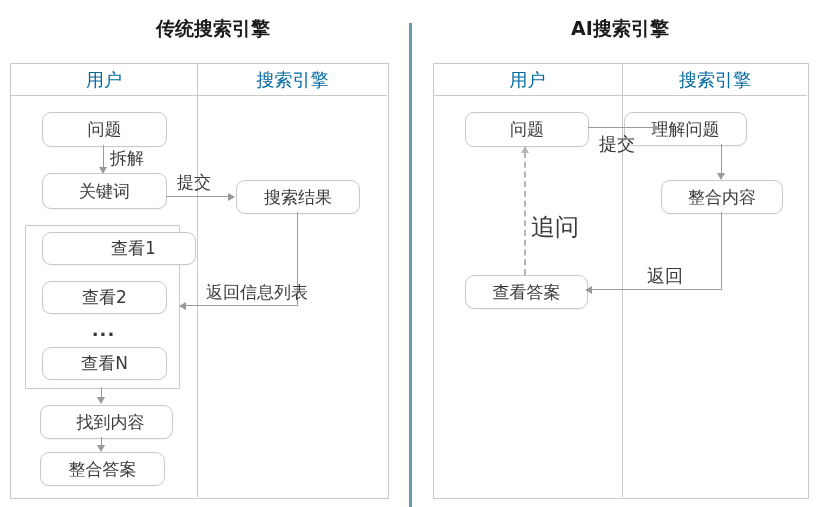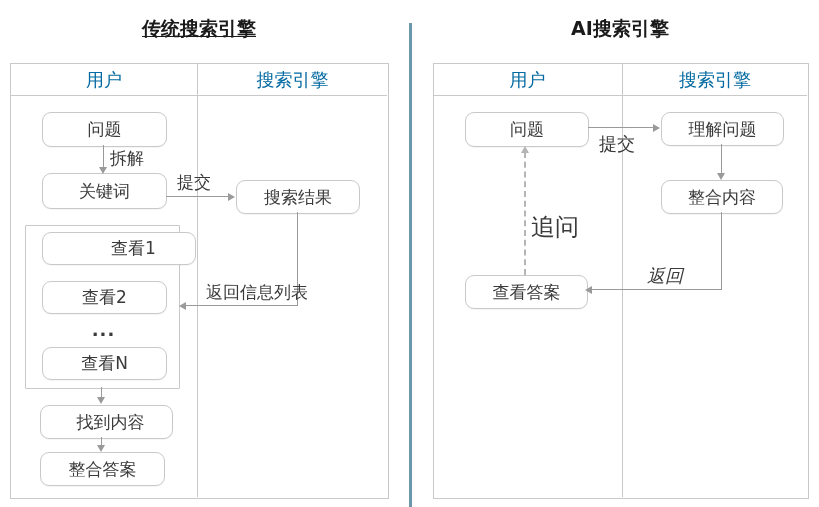--- a/index.html
+++ b/index.html
@@ -32,21 +32,21 @@
   .arr{width:0;height:0;}
   .arr-down{border-left:4px solid transparent;border-right:4px solid transparent;border-top:7px solid var(--arrow,#9a9a9a);}
   .arr-up{border-left:4px solid transparent;border-right:4px solid transparent;border-bottom:7px solid #b5b5b5;}
   .arr-right{border-top:4px solid transparent;border-bottom:4px solid transparent;border-left:7px solid var(--arrow,#9a9a9a);}
   .arr-left{border-top:4px solid transparent;border-bottom:4px solid transparent;border-right:7px solid var(--arrow,#9a9a9a);}
   .divider{background:var(--divider,#6c96a9);}
 </style>
 </head>
 <body style="--divider: #6c96a9; --border: #c9c9c9; --arrow: #9a9a9a; --text: #333333; --title: #1a1a1a;">
 
-<div class="abs title" style="left:10px;top:16px;width:378px;text-decoration:underline;">传统搜索引擎</div>
+<div class="abs title" style="left:24px;top:16px;width:378px;">传统搜索引擎</div>
 
 <div class="abs table" style="left:10px;top:63px;width:377px;height:434px;"></div>
 <div class="abs line" style="left:197px;top:63px;width:1px;height:434px;"></div>
 <div class="abs line" style="left:10px;top:95px;width:377px;height:1px;"></div>
 <div class="abs hdr" style="left:10px;top:65px;width:188px;">用户</div>
 <div class="abs hdr" style="left:198px;top:65px;width:189px;">搜索引擎</div>
 
 <div class="abs node" style="left:42px;top:112px;width:123px;height:33px;">问题</div>
 <div class="abs node" style="left:42px;top:173px;width:123px;height:34px;">关键词</div>
 <div class="abs node" style="left:236px;top:180px;width:122px;height:32px;">搜索结果</div>
@@ -83,31 +83,31 @@
 
 <div class="abs title" style="left:433px;top:16px;width:374px;">AI搜索引擎</div>
 
 <div class="abs table" style="left:433px;top:63px;width:374px;height:434px;"></div>
 <div class="abs line" style="left:622px;top:63px;width:1px;height:434px;"></div>
 <div class="abs line" style="left:433px;top:95px;width:374px;height:1px;"></div>
 <div class="abs hdr" style="left:433px;top:65px;width:189px;">用户</div>
 <div class="abs hdr" style="left:623px;top:65px;width:184px;">搜索引擎</div>
 
 <div class="abs node" style="left:465px;top:112px;width:122px;height:33px;">问题</div>
-<div class="abs node" style="left:661px;top:112px;width:121px;height:32px;border-radius:9px;">理解问题</div>
+<div class="abs node" style="left:624px;top:112px;width:121px;height:32px;border-radius:9px;">理解问题</div>
 <div class="abs node" style="left:661px;top:180px;width:120px;height:32px;text-align:center;">整合内容</div>
 <div class="abs node" style="left:465px;top:275px;width:121px;height:32px;">查看答案</div>
 
 <div class="abs conn" style="left:588px;top:127px;width:66px;height:1px;"></div>
 <div class="abs arr arr-right" style="left:653px;top:124px;"></div>
 <div class="abs edge-label" style="left:599px;top:132px;font-size:18px;">提交</div>
 
 <div class="abs conn" style="left:721px;top:144px;width:1px;height:30px;"></div>
 <div class="abs arr arr-down" style="left:717px;top:173px;"></div>
 
 <div class="abs conn" style="left:721px;top:212px;width:1px;height:78px;"></div>
 <div class="abs conn" style="left:592px;top:289px;width:130px;height:1px;"></div>
 <div class="abs arr arr-left" style="left:585px;top:286px;"></div>
-<div class="abs edge-label" style="left:647px;top:264px;font-size:18px;font-style:italic;">返回</div>
+<div class="abs edge-label" style="left:647px;top:264px;font-size:18px;">返回</div>
 
 <div class="abs dashline" style="left:524px;top:152px;width:0;height:123px;"></div>
 <div class="abs arr arr-up" style="left:521px;top:146px;"></div>
 <div class="abs edge-label" style="left:531px;top:211px;font-size:24px;">追问</div>
 
 </body></html>

